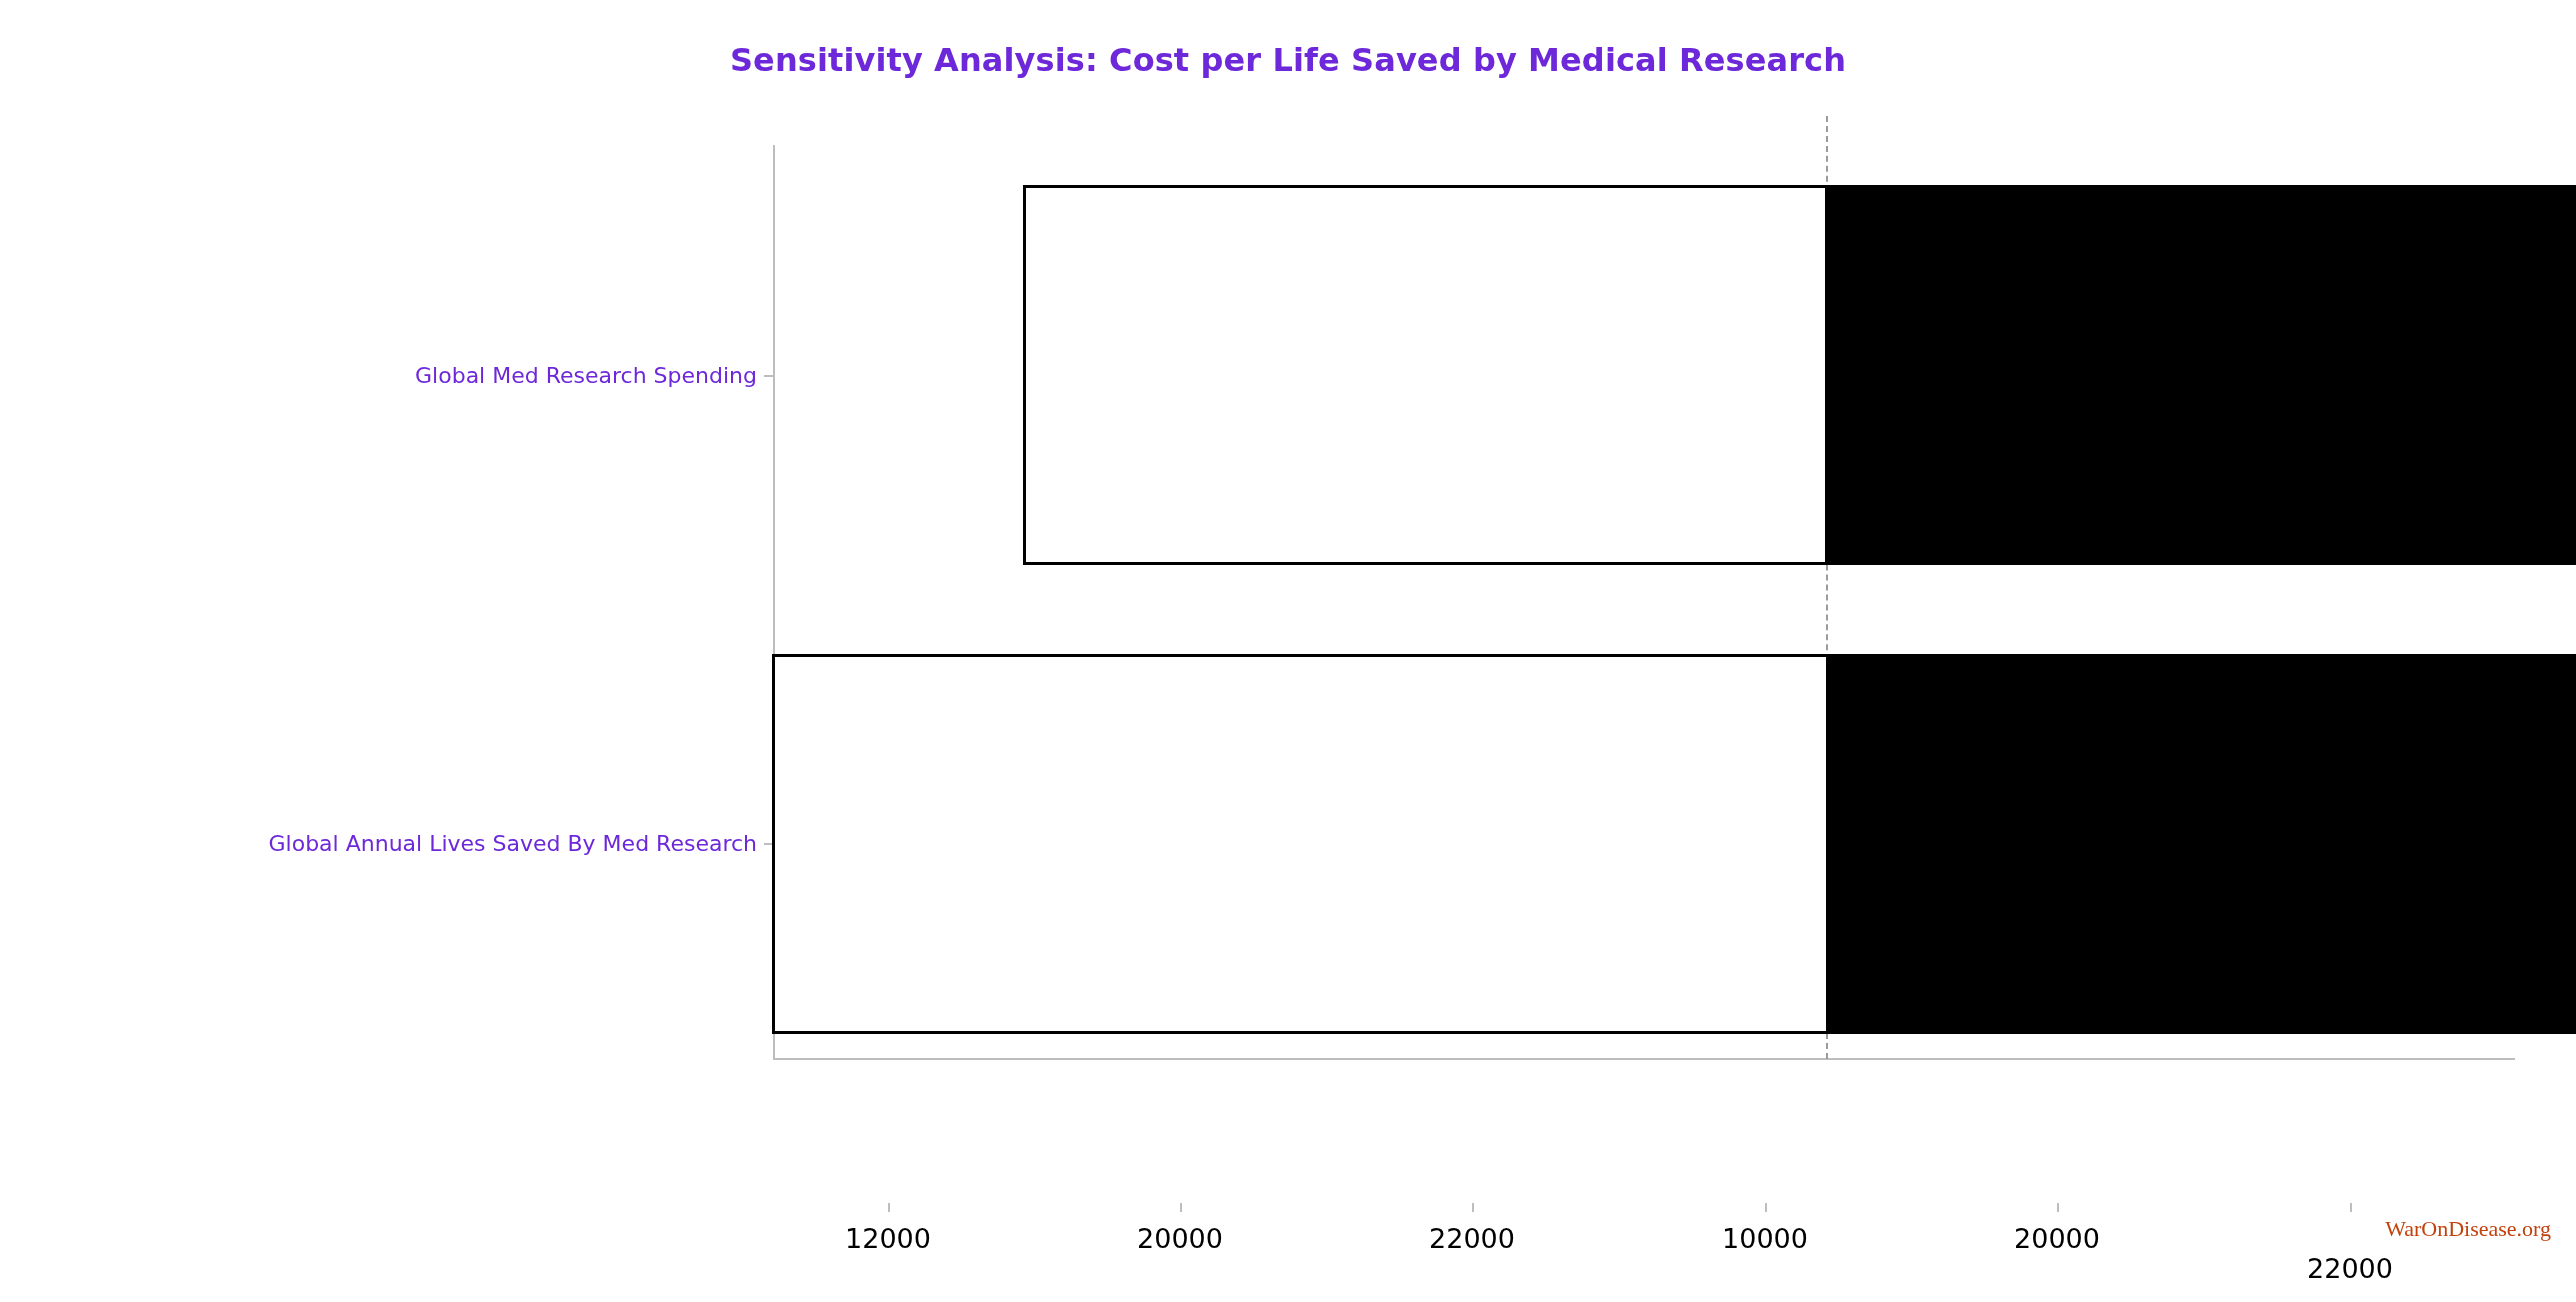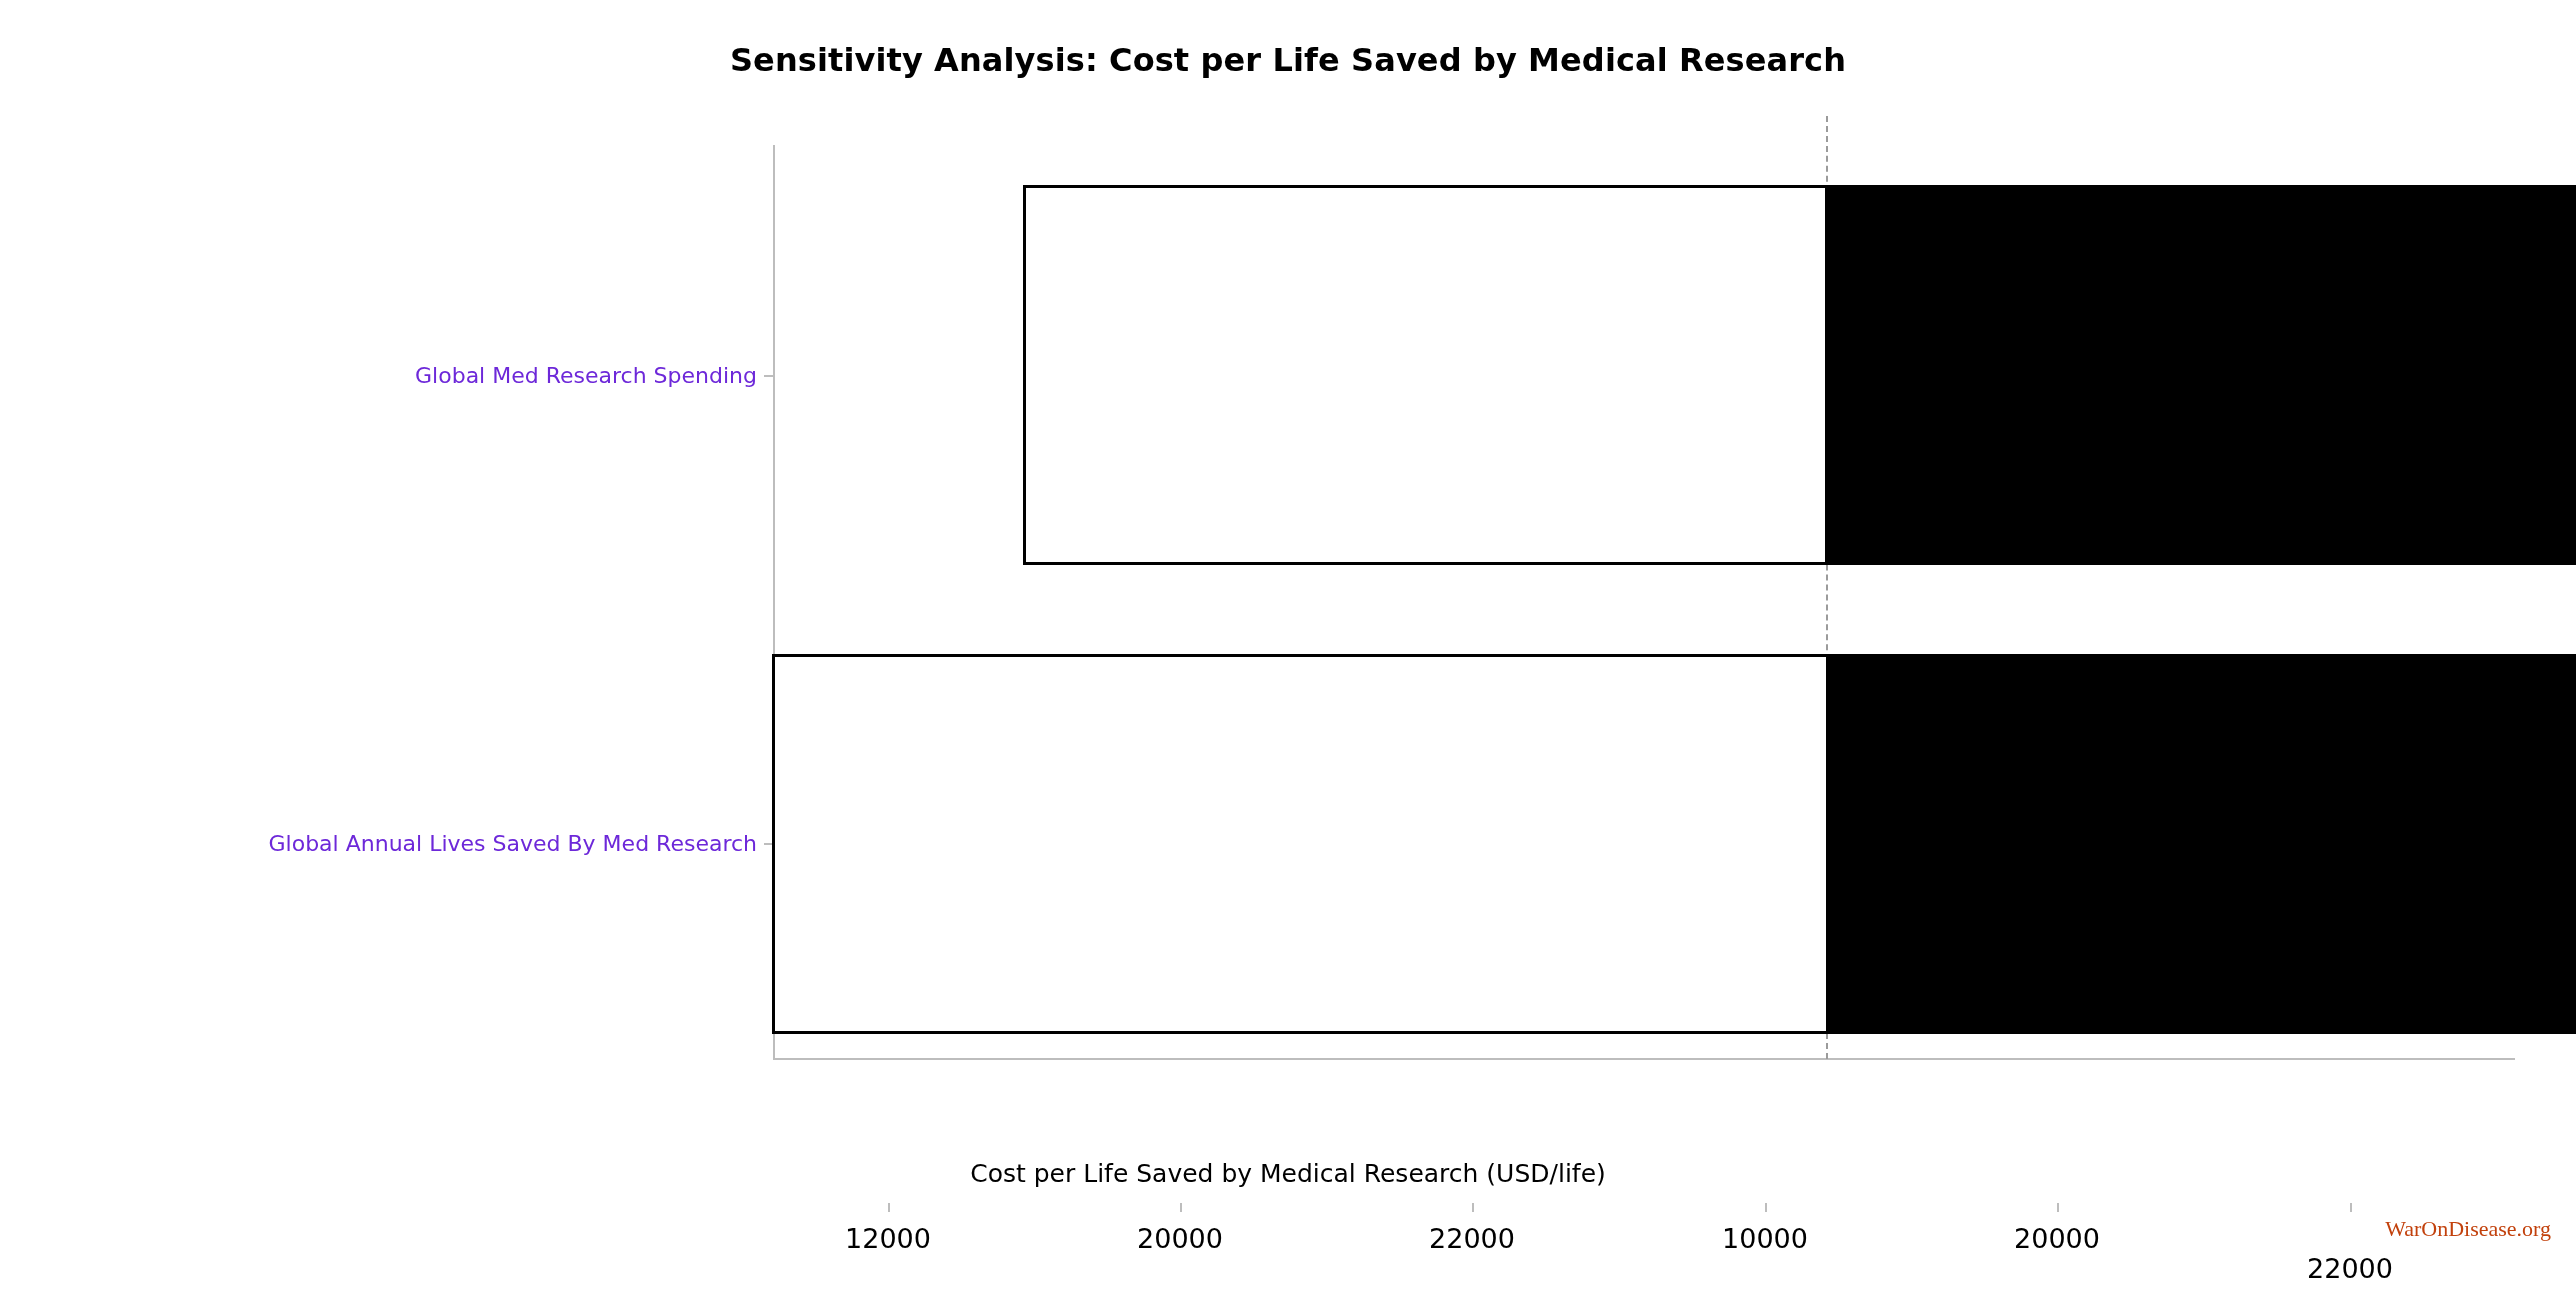--- a/index.html
+++ b/index.html
@@ -26,21 +26,21 @@
   
   .chart-title {
     position: absolute;
     left: 0;
     top: 41px;
     width: 2576px;
     text-align: center;
     font-size: 32px;
     font-weight: bold;
     letter-spacing: 0.1px;
-    color: #000000;
+    color: #6d28d9;
   }
 
   
   
   .plot-area {
     position: absolute;
     left: 773px;
     top: 145px;
     width: 1742px;
     height: 913px;
@@ -171,18 +171,17 @@
     <div class="xtick-mark" style="left:1577px;"></div>
 
     <div class="xtick-label" style="left:115px;">12000</div>
     <div class="xtick-label" style="left:407px;">20000</div>
     <div class="xtick-label" style="left:699px;">22000</div>
     <div class="xtick-label" style="left:992px;">10000</div>
     <div class="xtick-label" style="left:1284px;">20000</div>
     <div class="xtick-label" style="left:1577px;margin-top:30px;">22000</div>
   </div>
 
-  <div class="xlabel">Cost per Life Saved by Medical Research (USD/life)</div>
 
   <div class="watermark">WarOnDisease.org</div>
 
 </div>
 
 
 </body></html>

